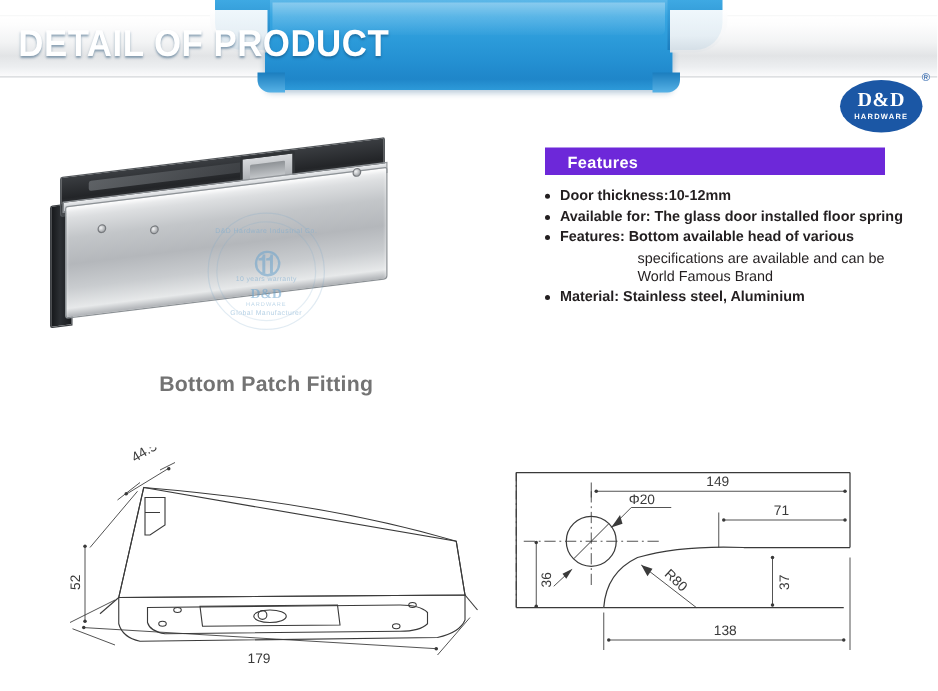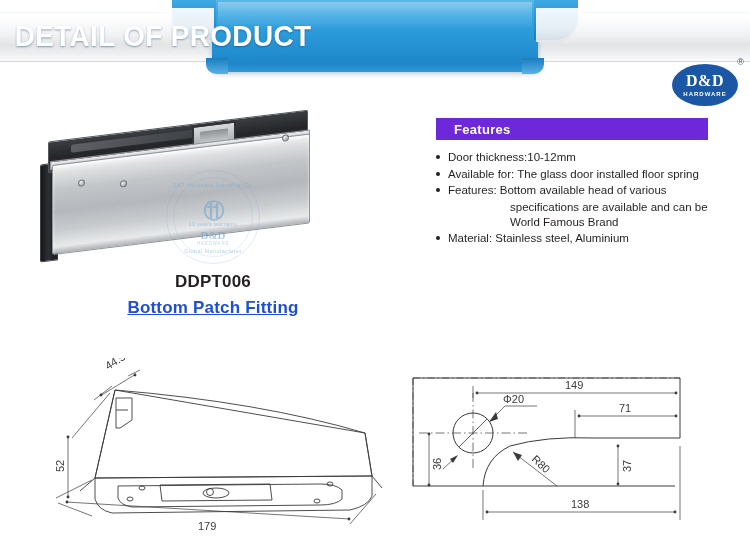--- a/index.html
+++ b/index.html
@@ -211,39 +211,39 @@
   .wm-arc-bot { top: 77px; }
 
   .prod-name {
     position: absolute; left: 0; top: 160px; width: 390px;
     text-align: center; font-size: 17px; font-weight: bold;
     color: #231f20; letter-spacing: .2px;
   }
   .prod-desc {
     position: absolute; left: 0; top: 186px; width: 390px;
     text-align: center; font-size: 17px; font-weight: bold;
-    color: #1d4ed8; letter-spacing: .2px; text-decoration: underline;
+    color: #737373; letter-spacing: .2px;
   }
 
   
   .features { position: absolute; left: 436px; top: 118px; width: 300px; }
   .features-head {
     width: 272px; height: 22px;
     background: #6d28d9;
     display: flex; align-items: center;
   }
   .features-head span {
     color: #ffffff; font-size: 13px; font-weight: bold;
     padding-left: 18px; letter-spacing: .3px;
   }
   .feat-list { margin-top: 10px; }
   .feat-item {
     position: relative; padding-left: 12px;
     font-size: 11.5px; line-height: 15.5px;
-    color: #231f20; margin-bottom: 1px;
+    color: #231f20; margin-bottom: 1px; font-weight: bold;
   }
   .feat-item .dot {
     position: absolute; left: 0; top: 5px;
     width: 4px; height: 4px; border-radius: 50%; background: #231f20;
   }
   .feat-cont {
     padding-left: 74px;
     font-size: 11.5px; line-height: 15.5px; color: #231f20;
   }
 
@@ -302,21 +302,20 @@
     <div class="watermark">
       <div class="wm-arc-top">D&amp;D Hardware Industrial Co.</div>
       <div class="wm-mark">⑪</div>
       <div class="wm-sub">10 years warranty</div>
       <div class="wm-dd">D&amp;D</div>
       <div class="wm-hw">HARDWARE</div>
       <div class="wm-arc-bot">Global Manufacturer</div>
     </div>
   </div>
 
-  <div class="prod-name">DDPT006</div>
   <div class="prod-desc">Bottom Patch Fitting</div>
 </div>
 
 <div class="features">
   <div class="features-head">
     <span>Features</span>
   </div>
 
   <div class="feat-list">
     <div class="feat-item">

